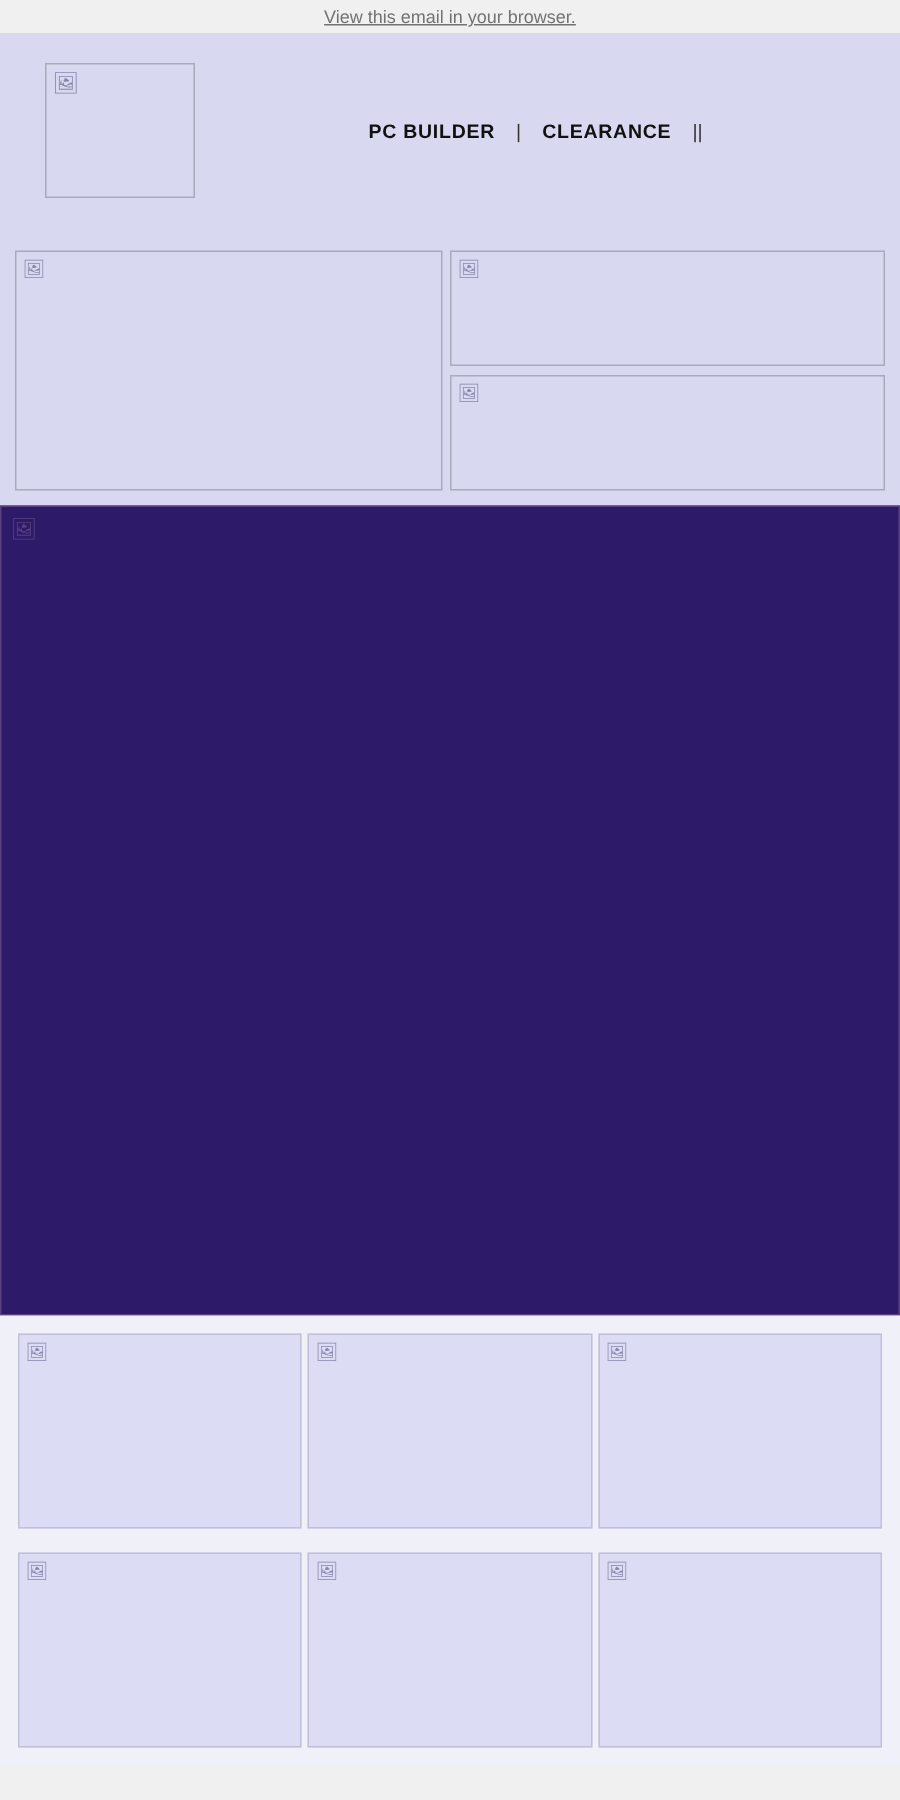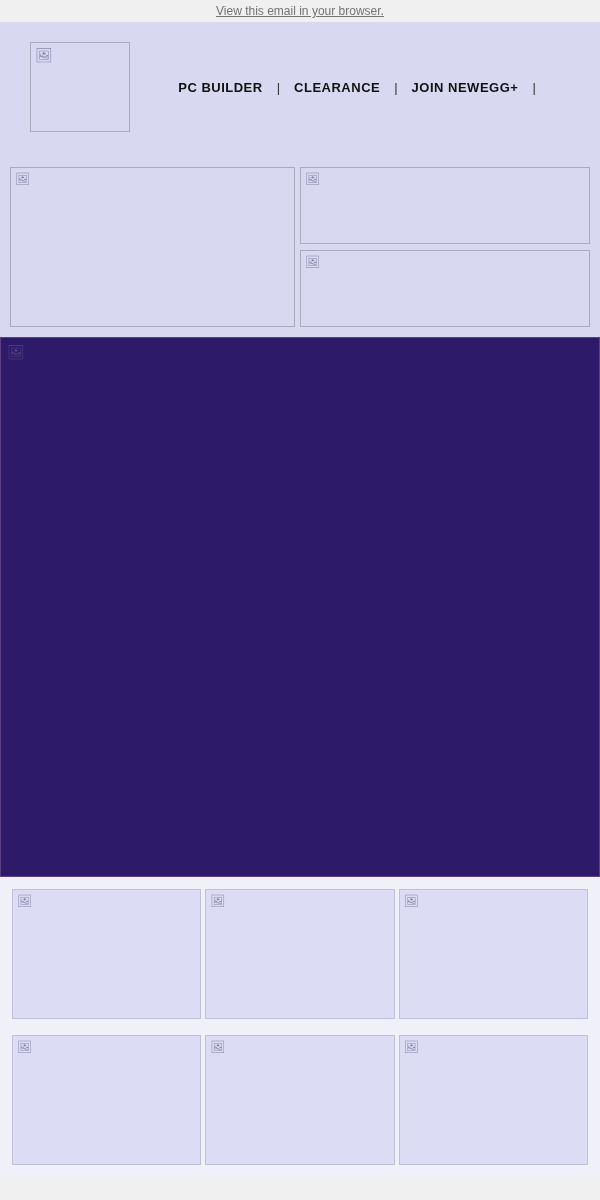--- a/index.html
+++ b/index.html
@@ -172,21 +172,20 @@
 </div>
 
 <div class="header">
   <div class="logo-placeholder"></div>
 
   <nav class="nav">
     <span class="nav-item">PC BUILDER</span>
     <span class="nav-separator"> | </span>
     <span class="nav-item">CLEARANCE</span>
     <span class="nav-separator"> | </span>
-    <span class="nav-item">JOIN NEWEGG+</span>
     <span class="nav-separator"> | </span>
   </nav>
 </div>
 
 <div class="banner-grid">
   <div class="banner-img-placeholder banner-left"></div>
   <div class="banner-img-placeholder banner-right-top"></div>
   <div class="banner-img-placeholder banner-right-bottom"></div>
 </div>
 

